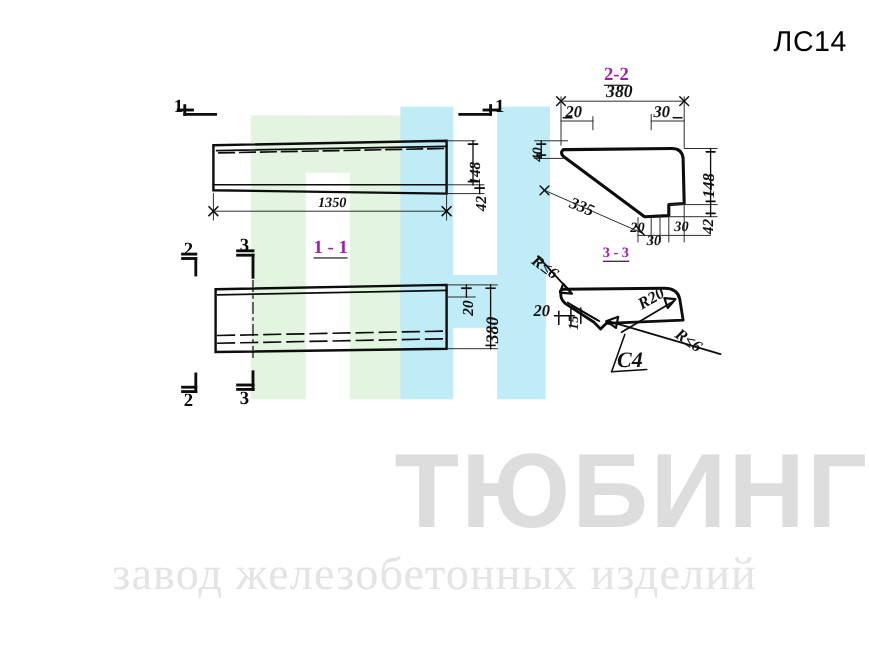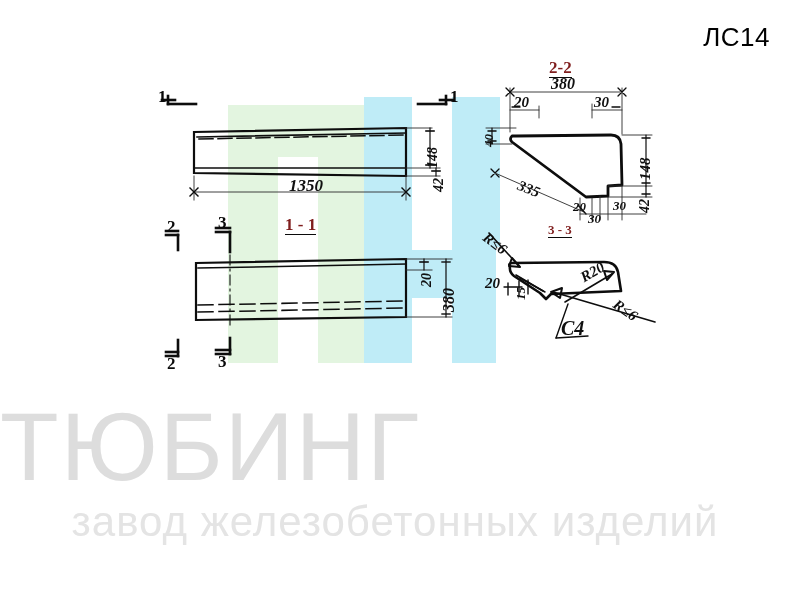--- a/index.html
+++ b/index.html
@@ -43,21 +43,21 @@
     line-height: 1;
   }
   .dim.vert {
     transform: rotate(-90deg);
     transform-origin: left top;
   }
   .sec-head {
     position: absolute;
     font-family: "Liberation Serif", serif;
     font-weight: 700;
-    color: #7f1d1d;
+    color: #a21caf;
     white-space: nowrap;
     line-height: 1;
   }
   .sec-mark {
     position: absolute;
     font-family: "Liberation Serif", serif;
     font-weight: 700;
     color: #0a0a0a;
     white-space: nowrap;
     line-height: 1;
@@ -69,36 +69,36 @@
     font-family: "Liberation Sans", sans-serif;
     font-size: 26px;
     color: #000000;
     letter-spacing: 0.5px;
   }
   #brand-main {
     position: absolute;
     left: 0;
     top: 399px;
     width: 790px;
-    text-align: left;
+    text-align: right;
     font-family: "Liberation Sans", sans-serif;
-    font-weight: 400;
+    font-weight: 700;
     font-size: 96px;
     line-height: 96px;
     color: #dddddd;
     letter-spacing: 2px;
     user-select: none;
   }
   #brand-sub {
     position: absolute;
     left: 0;
     top: 498px;
     width: 790px;
     text-align: center;
-    font-family: Liberation Sans, sans-serif;
+    font-family: Liberation Serif, serif;
     font-weight: 400;
     font-size: 42px;
     line-height: 48px;
     color: #e4e4e4;
     letter-spacing: 1px;
     user-select: none;
   }
   svg { display: block; }
   .ink { stroke: #0d0d0d; fill: none; }
   .thin { stroke: #2a2a2a; fill: none; stroke-width: 0.9; }
@@ -265,21 +265,21 @@
       </g>
     </svg>
   </div>
 
   <div class="layer" id="text-layer">
 
     <div id="title-code">ЛС14</div>
 
     <div class="sec-mark" style="left:158px; top:88px; font-size:17px;">1</div>
     <div class="sec-mark" style="left:450px; top:88px; font-size:17px;">1</div>
-    <div class="dim" style="left:289px; top:177px; font-size:17px;">1350</div>
+    <div class="dim" style="left:289px; top:177px; font-size:13px;">1350</div>
     <div class="dim vert" style="left:426px; top:168px; font-size:14px;">148</div>
     <div class="dim vert" style="left:432px; top:192px; font-size:14px;">42</div>
 
     <div class="sec-head" style="left:285px; top:216px; font-size:17px; border-bottom:1.6px solid #0a0a0a; padding-bottom:1px;">1 - 1</div>
     <div class="sec-mark" style="left:167px; top:218px; font-size:17px;">2</div>
     <div class="sec-mark" style="left:218px; top:214px; font-size:17px;">3</div>
     <div class="sec-mark" style="left:167px; top:355px; font-size:17px;">2</div>
     <div class="sec-mark" style="left:218px; top:353px; font-size:17px;">3</div>
     <div class="dim vert" style="left:420px; top:287px; font-size:14px;">20</div>
     <div class="dim vert" style="left:441px; top:312px; font-size:16px;">380</div>

